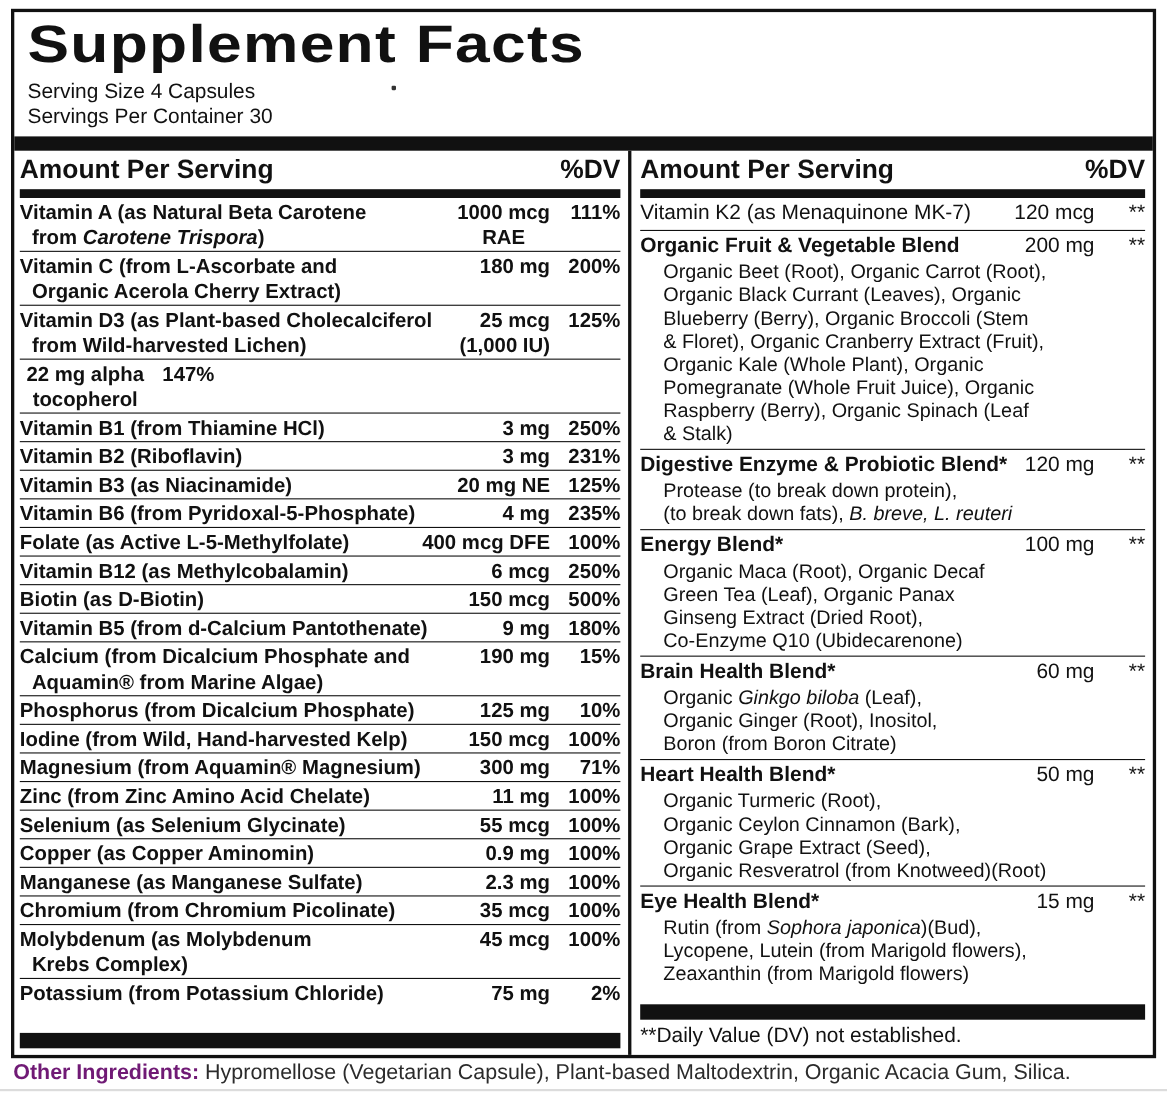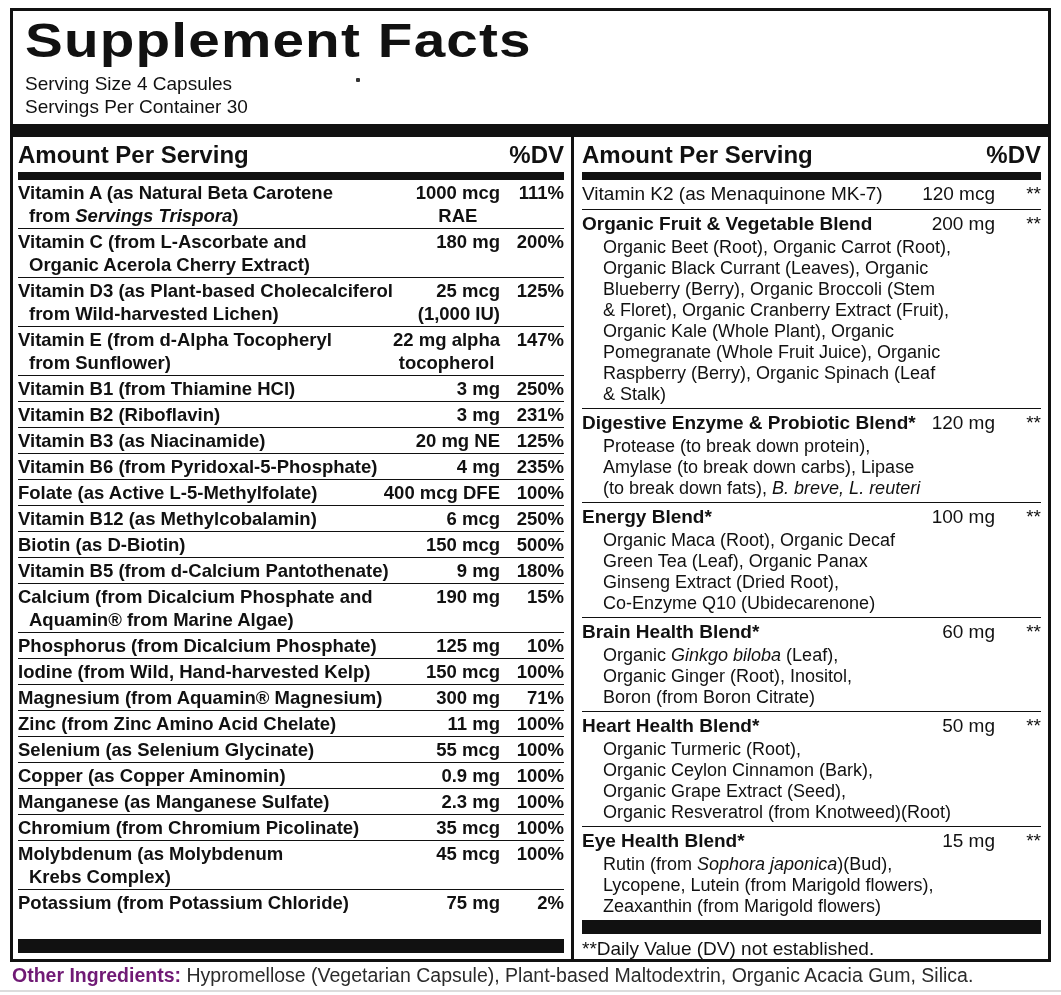--- a/index.html
+++ b/index.html
@@ -79,21 +79,21 @@
       <div class="col col-left">
         <div class="col-header">
           <span>Amount Per Serving</span>
           <span>%DV</span>
         </div>
         <div class="header-bar"></div>
         <div id="left-rows">
             <div class="lrow">
               <div class="lname">
                 <div class="first"><span>Vitamin A (as Natural Beta Carotene</span></div>
-                <div class="cont"><span>from </span><span class="i">Servings Trispora</span><span>)</span></div>
+                <div class="cont"><span>from </span><span class="i">Carotene Trispora</span><span>)</span></div>
               </div>
               <div class="lamt">
                 <div class="l1">1000 mcg</div>
                 <div class="l2">RAE</div>
               </div>
               <div class="ldv">111%</div>
             </div>
             <div class="lrow">
               <div class="lname">
                 <div class="first"><span>Vitamin C (from L-Ascorbate and</span></div>
@@ -109,24 +109,20 @@
                 <div class="first"><span>Vitamin D3 (as Plant-based Cholecalciferol</span></div>
                 <div class="cont"><span>from Wild-harvested Lichen)</span></div>
               </div>
               <div class="lamt">
                 <div class="l1">25 mcg</div>
                 <div class="l2">(1,000 IU)</div>
               </div>
               <div class="ldv">125%</div>
             </div>
             <div class="lrow">
-              <div class="lname">
-                <div class="first"><span>Vitamin E (from d-Alpha Tocopheryl</span></div>
-                <div class="cont"><span>from Sunflower)</span></div>
-              </div>
               <div class="lamt">
                 <div class="l1">22 mg alpha</div>
                 <div class="l2">tocopherol</div>
               </div>
               <div class="ldv">147%</div>
             </div>
             <div class="lrow">
               <div class="lname">
                 <div class="first"><span>Vitamin B1 (from Thiamine HCl)</span></div>
               </div>
@@ -334,21 +330,20 @@
               </div>
             </div>
             <div class="rrow">
               <div class="rtop">
                 <div class="rname b"><span>Digestive Enzyme &amp; Probiotic Blend*</span></div>
                 <div class="ramt">120 mg</div>
                 <div class="rdv">**</div>
               </div>
               <div class="rdetails">
                 <div class="dline"><span>Protease (to break down protein),</span></div>
-                <div class="dline"><span>Amylase (to break down carbs), Lipase</span></div>
                 <div class="dline"><span>(to break down fats), </span><span class="i">B. breve, L. reuteri</span></div>
               </div>
             </div>
             <div class="rrow">
               <div class="rtop">
                 <div class="rname b"><span>Energy Blend*</span></div>
                 <div class="ramt">100 mg</div>
                 <div class="rdv">**</div>
               </div>
               <div class="rdetails">

